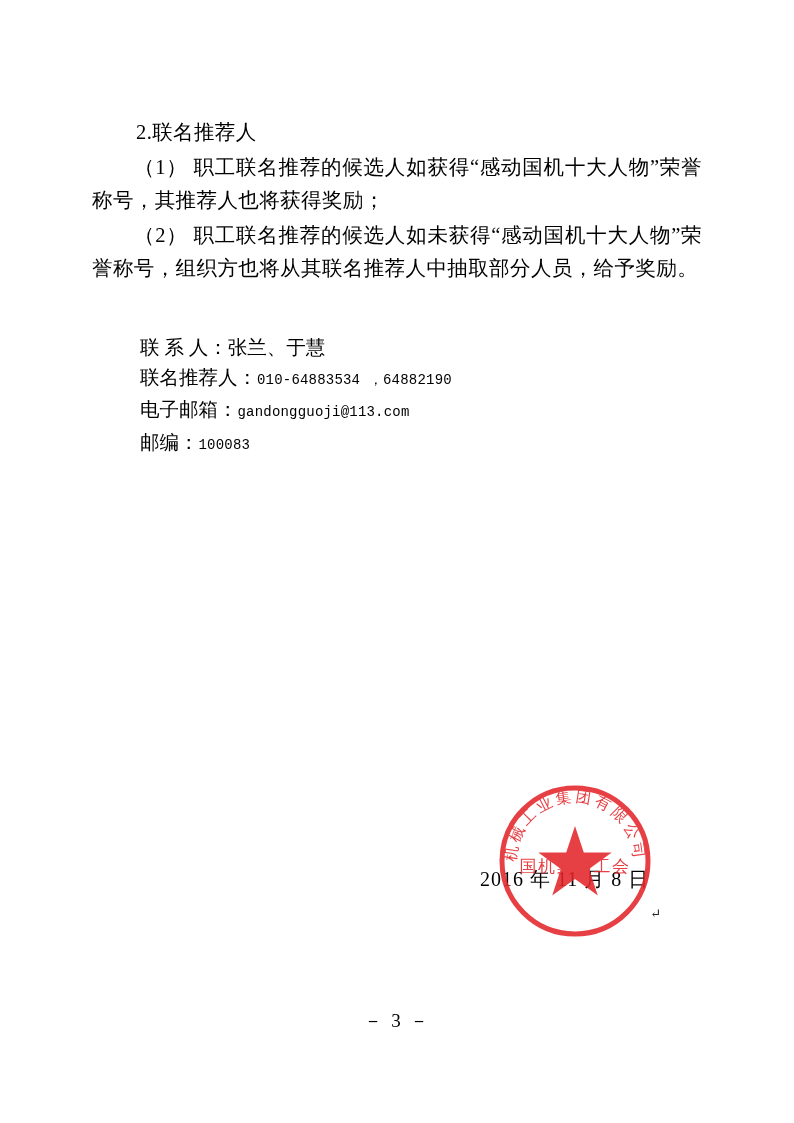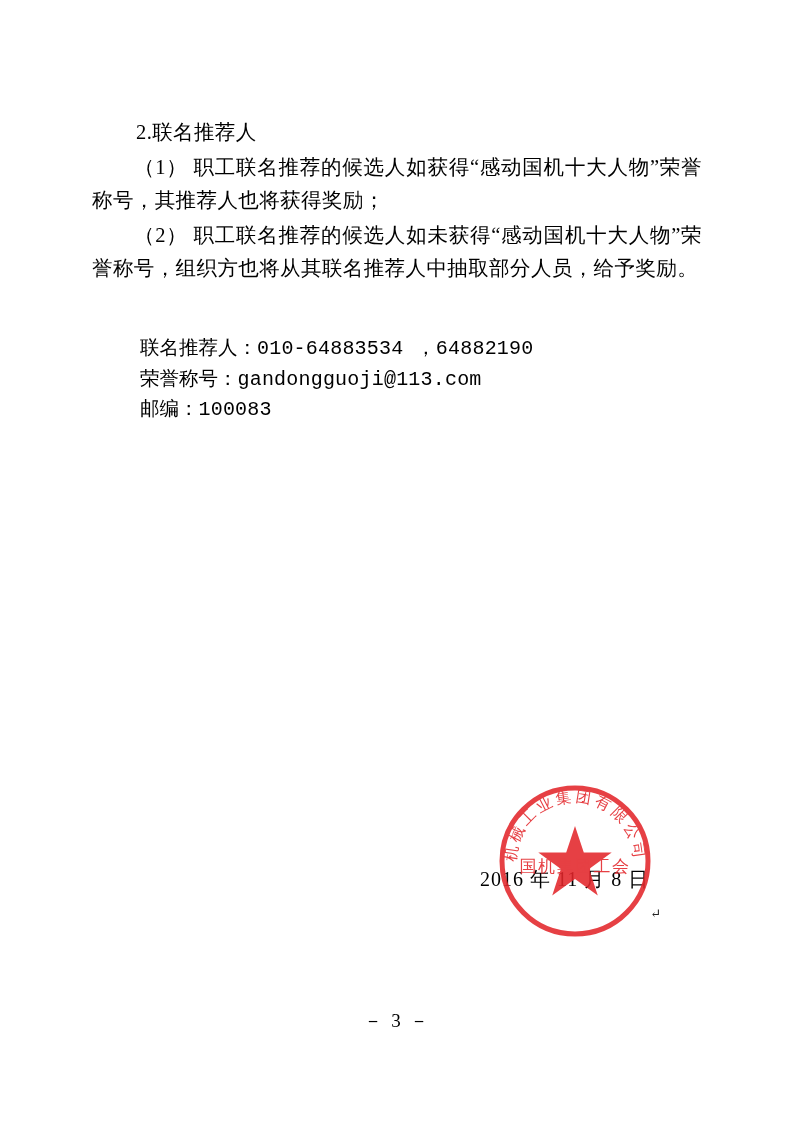--- a/index.html
+++ b/index.html
@@ -49,21 +49,21 @@
     margin-left: 48px;
   }
   .contact-line {
     font-size: 19.5px;
     line-height: 29.5px;
     margin: 0;
     white-space: pre;
   }
   .mono {
     font-family: "Liberation Mono", "DejaVu Sans Mono", monospace;
-    font-size: 20px;
+    font-size: 14px;
     letter-spacing: 0.2px;
   }
   
   .seal {
     position: absolute;
     left: 496px;
     top: 782px;
     width: 158px;
     height: 158px;
   }
@@ -104,22 +104,23 @@
 
     <p class="para indent-1">2.联名推荐人</p>
 
     <p class="para indent-2">（1） 职工联名推荐的候选人如获得“感动国机十大人物”荣誉称号，其推荐人也将获得奖励；</p>
 
     <p class="para indent-2">（2） 职工联名推荐的候选人如未获得“感动国机十大人物”荣誉称号，组织方也将从其联名推荐人中抽取部分人员，给予奖励。</p>
 
     <div class="spacer-block"></div>
 
     <div class="contact-block">
+      <p class="contact-line"><span>联 系 人：</span><span>张兰、于慧</span></p>
       <p class="contact-line"><span>联名推荐人：</span><span class="mono">010-64883534 ，64882190</span></p>
-      <p class="contact-line"><span>荣誉称号：</span><span class="mono">gandongguoji@113.com</span></p>
+      <p class="contact-line"><span>电子邮箱：</span><span class="mono">gandongguoji@113.com</span></p>
       <p class="contact-line"><span>邮编：</span><span class="mono">100083</span></p>
     </div>
 
   </div>
 
   <div class="sign-date">2016 年 11 月 8 日</div>
 
   <div class="seal">
     <svg width="158" height="158" viewBox="0 0 158 158" xmlns="http://www.w3.org/2000/svg">
       <defs>

